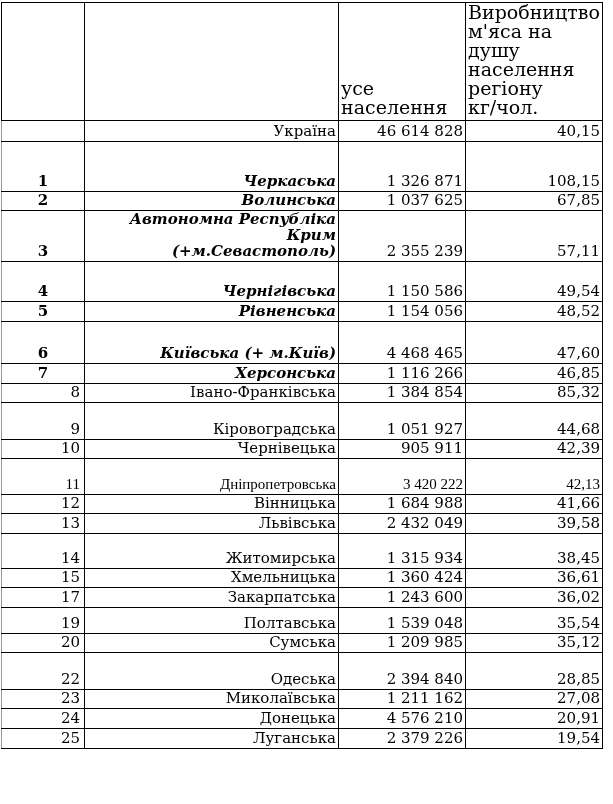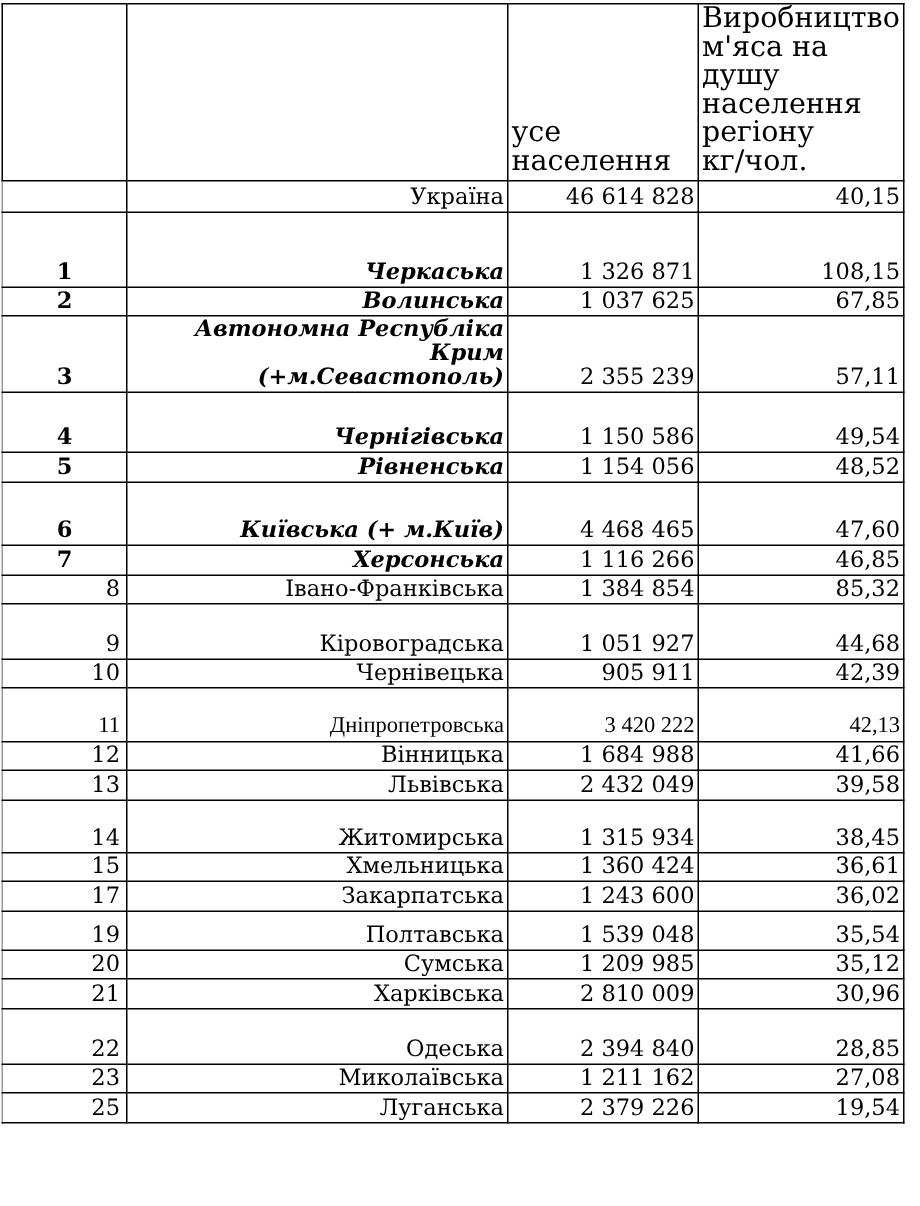--- a/index.html
+++ b/index.html
@@ -177,38 +177,38 @@
         <td class="region">Полтавська</td>
         <td class="num">1 539 048</td>
         <td class="num">35,54</td>
       </tr>
       <tr style="height: 18px;">
         <td class="rank first-col">20</td>
         <td class="region">Сумська</td>
         <td class="num">1 209 985</td>
         <td class="num">35,12</td>
       </tr>
-      <tr style="height: 20px;">
-        <td class="rank first-col">21</td>
-        <td class="region">Харківська</td>
-        <td class="num">2 810 009</td>
-        <td class="num">30,96</td>
-      </tr>
       <tr style="height: 37px;">
         <td class="rank first-col">22</td>
         <td class="region">Одеська</td>
         <td class="num">2 394 840</td>
         <td class="num">28,85</td>
       </tr>
       <tr style="height: 18px;">
         <td class="rank first-col">23</td>
         <td class="region">Миколаївська</td>
         <td class="num">1 211 162</td>
         <td class="num">27,08</td>
       </tr>
       <tr style="height: 20px;">
+        <td class="rank first-col">24</td>
+        <td class="region">Донецька</td>
+        <td class="num">4 576 210</td>
+        <td class="num">20,91</td>
+      </tr>
+      <tr style="height: 20px;">
         <td class="rank first-col">25</td>
         <td class="region">Луганська</td>
         <td class="num">2 379 226</td>
         <td class="num">19,54</td>
       </tr>
     </tbody>
 </table>
 
 </body></html>

